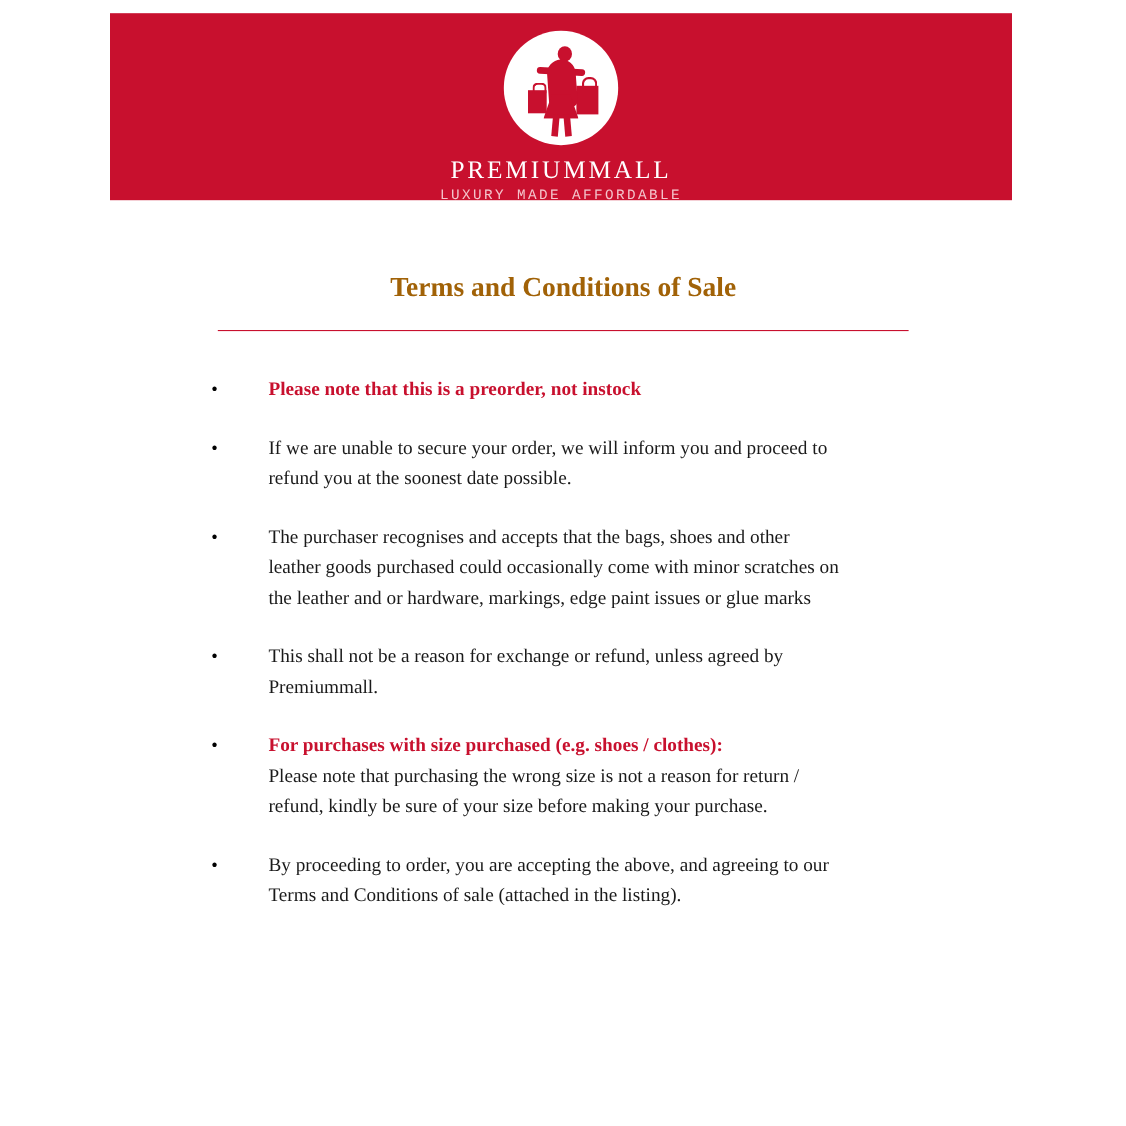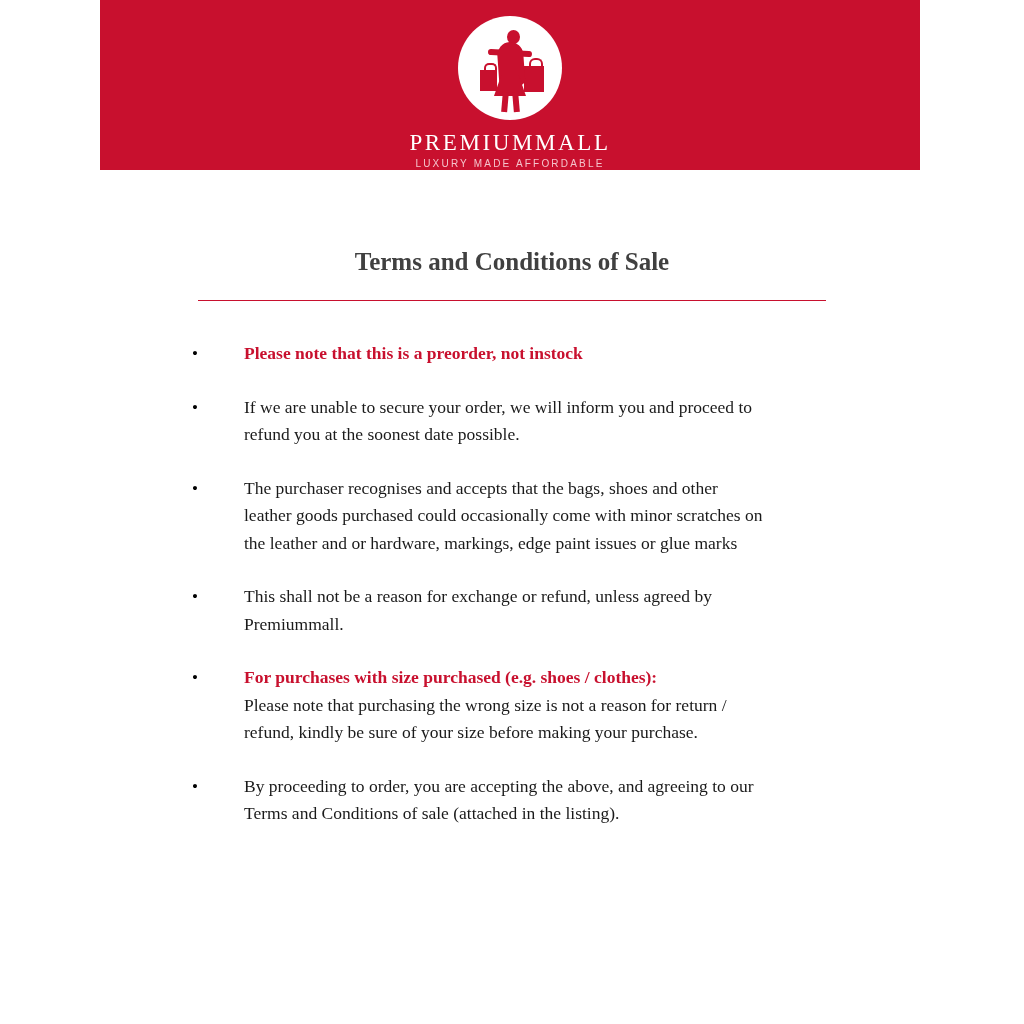--- a/index.html
+++ b/index.html
@@ -17,21 +17,21 @@
     position: relative;
     width: 1024px;
     height: 1024px;
     background: #ffffff;
   }
 
   
   .banner {
     position: absolute;
     left: 100px;
-    top: 0;
+    top: 12px;
     width: 820px;
     height: 170px;
     background: #c8102e;
     overflow: hidden;
   }
   .logo-wrap {
     position: absolute;
     left: 0;
     right: 0;
     top: 16px;
@@ -147,36 +147,36 @@
     margin-top: 10px;
     color: #ffffff;
     font-family: "Liberation Serif", serif;
     font-size: 23px;
     letter-spacing: 2.6px;
     font-weight: 400;
   }
   .brand-tag {
     margin-top: 2px;
     color: #f4c3cb;
-    font-family: Liberation Sans, sans-serif;
-    font-size: 10px;
+    font-family: Liberation Mono, monospace;
+    font-size: 13px;
     letter-spacing: 2.2px;
   }
 
   
   .doc-title {
     position: absolute;
     left: 0;
     right: 0;
     top: 248px;
     text-align: center;
     font-family: "Liberation Serif", serif;
     font-size: 25px;
     font-weight: bold;
-    color: #404040;
+    color: #a16207;
   }
   .rule {
     position: absolute;
     left: 198px;
     top: 300px;
     width: 628px;
     height: 1px;
     background: #c8102e;
   }
 

